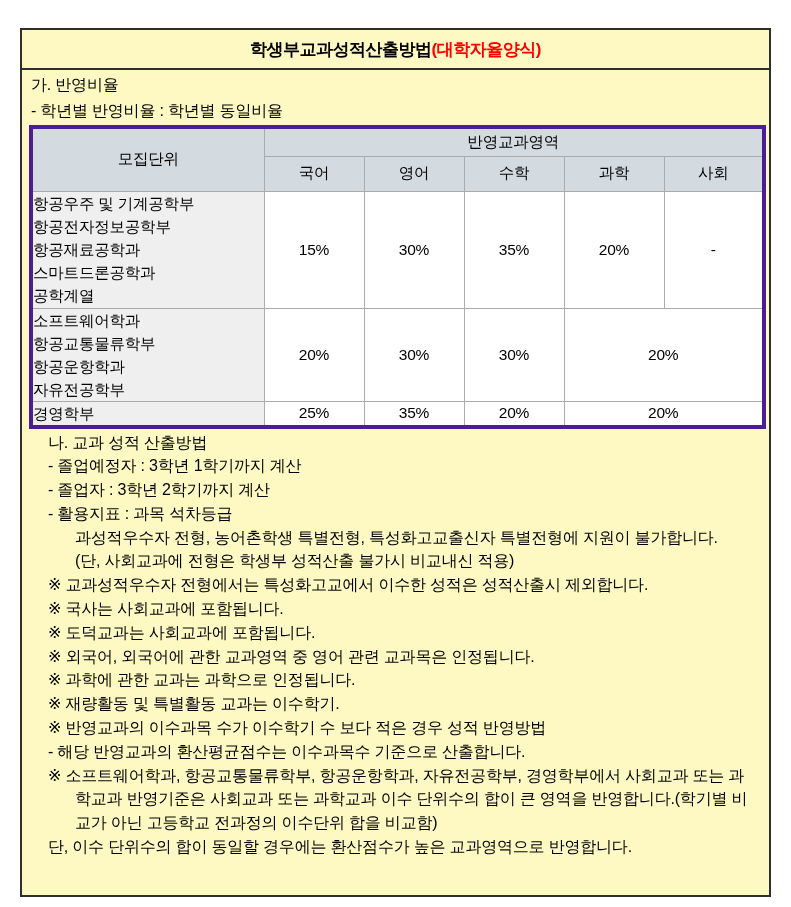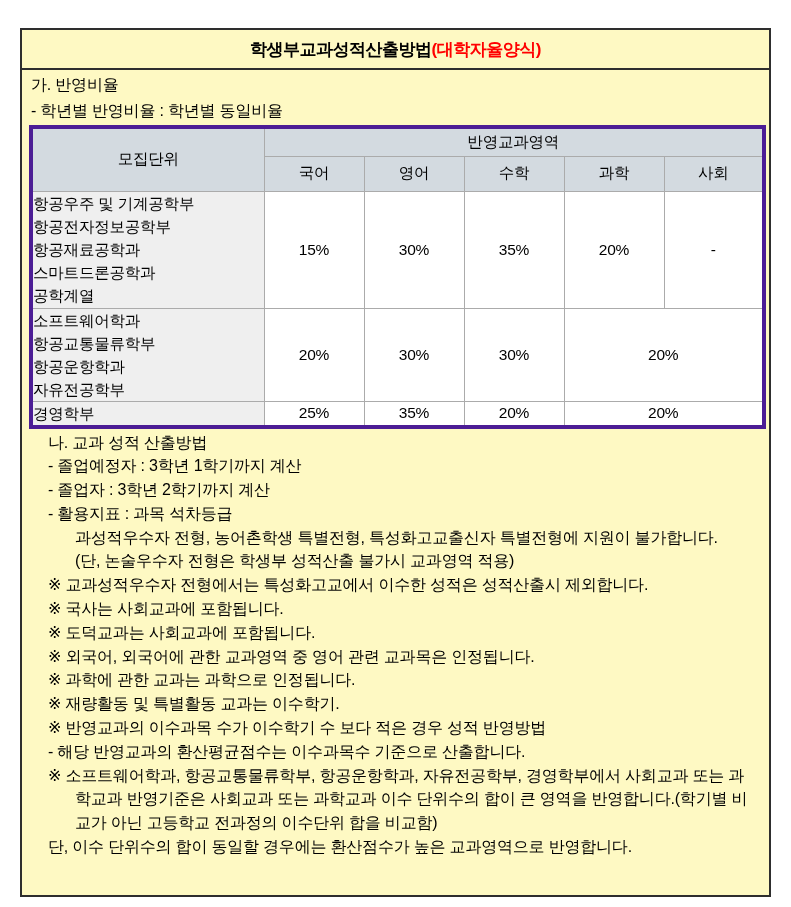--- a/index.html
+++ b/index.html
@@ -133,21 +133,21 @@
     </tbody>
   </table>
 
   <div class="section notes">
     <div class="line heading-line">나. 교과 성적 산출방법</div>
     <div>
         <div class="line">- 졸업예정자 : 3학년 1학기까지 계산</div>
         <div class="line">- 졸업자 : 3학년 2학기까지 계산</div>
         <div class="line">- 활용지표 : 과목 석차등급</div>
         <div class="line ind1">과성적우수자 전형, 농어촌학생 특별전형, 특성화고교출신자 특별전형에 지원이 불가합니다.</div>
-        <div class="line ind1">(단, 논술우수자 전형은 학생부 성적산출 불가시 교과영역 적용)</div>
+        <div class="line ind1">(단, 사회교과에 전형은 학생부 성적산출 불가시 비교내신 적용)</div>
         <div class="line">※ 교과성적우수자 전형에서는 특성화고교에서 이수한 성적은 성적산출시 제외합니다.</div>
         <div class="line">※ 국사는 사회교과에 포함됩니다.</div>
         <div class="line">※ 도덕교과는 사회교과에 포함됩니다.</div>
         <div class="line">※ 외국어, 외국어에 관한 교과영역 중 영어 관련 교과목은 인정됩니다.</div>
         <div class="line">※ 과학에 관한 교과는 과학으로 인정됩니다.</div>
         <div class="line">※ 재량활동 및 특별활동 교과는 이수학기.</div>
         <div class="line">※ 반영교과의 이수과목 수가 이수학기 수 보다 적은 경우 성적 반영방법</div>
         <div class="line">- 해당 반영교과의 환산평균점수는 이수과목수 기준으로 산출합니다.</div>
         <div class="line">※ 소프트웨어학과, 항공교통물류학부, 항공운항학과, 자유전공학부, 경영학부에서 사회교과 또는 과</div>
         <div class="line ind1">학교과 반영기준은 사회교과 또는 과학교과 이수 단위수의 합이 큰 영역을 반영합니다.(학기별 비</div>

